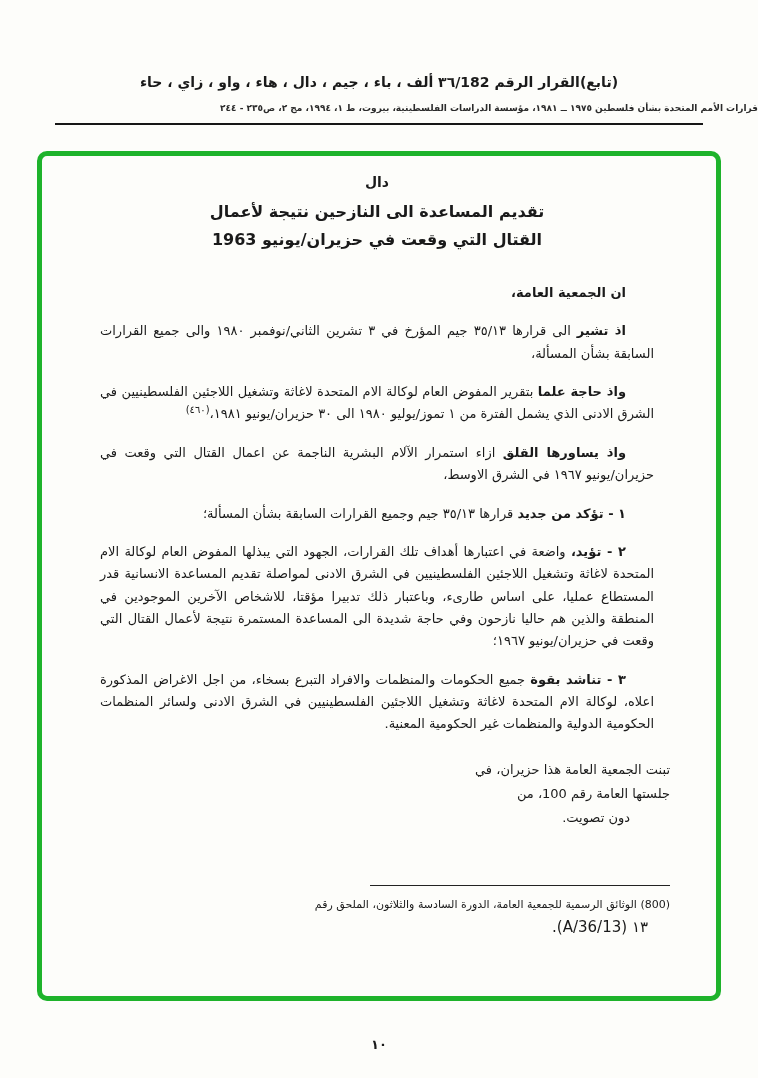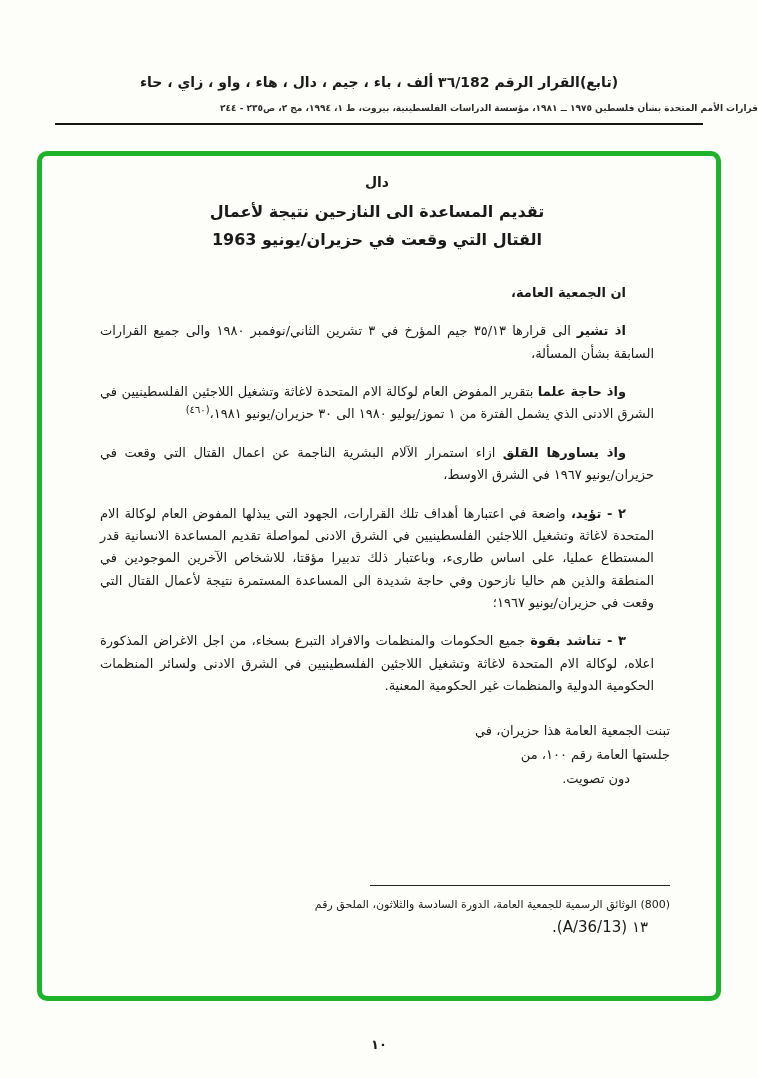--- a/index.html
+++ b/index.html
@@ -73,29 +73,30 @@
 
     <div class="body-text">
       <p class="para"><span class="lead">ان الجمعية العامة،</span><span></span></p>
 
       <p class="para"><span class="lead">اذ تشير</span><span> الى قرارها ٣٥/١٣ جيم المؤرخ في ٣ تشرين الثاني/نوفمبر ١٩٨٠ والى جميع القرارات السابقة بشأن المسألة،</span></p>
 
       <p class="para"><span class="lead">واذ حاجة علما</span><span> بتقرير المفوض العام لوكالة الام المتحدة لاغاثة وتشغيل اللاجئين الفلسطينيين في الشرق الادنى الذي يشمل الفترة من ١ تموز/يوليو ١٩٨٠ الى ٣٠ حزيران/يونيو ١٩٨١،</span><sup>(٤٦٠)</sup></p>
 
       <p class="para"><span class="lead">واذ يساورها القلق</span><span> ازاء استمرار الآلام البشرية الناجمة عن اعمال القتال التي وقعت في حزيران/يونيو ١٩٦٧ في الشرق الاوسط،</span></p>
 
+      <p class="para"><span class="lead">١ - تؤكد من جديد</span><span> قرارها ٣٥/١٣ جيم وجميع القرارات السابقة بشأن المسألة؛</span></p>
 
       <p class="para"><span class="lead">٢ - تؤيد،</span><span> واضعة في اعتبارها أهداف تلك القرارات، الجهود التي يبذلها المفوض العام لوكالة الام المتحدة لاغاثة وتشغيل اللاجئين الفلسطينيين في الشرق الادنى لمواصلة تقديم المساعدة الانسانية قدر المستطاع عمليا، على اساس طارىء، وباعتبار ذلك تدبيرا مؤقتا، للاشخاص الآخرين الموجودين في المنطقة والذين هم حاليا نازحون وفي حاجة شديدة الى المساعدة المستمرة نتيجة لأعمال القتال التي وقعت في حزيران/يونيو ١٩٦٧؛</span></p>
 
       <p class="para"><span class="lead">٣ - تناشد بقوة</span><span> جميع الحكومات والمنظمات والافراد التبرع بسخاء، من اجل الاغراض المذكورة اعلاه، لوكالة الام المتحدة لاغاثة وتشغيل اللاجئين الفلسطينيين في الشرق الادنى ولسائر المنظمات الحكومية الدولية والمنظمات غير الحكومية المعنية.</span></p>
     </div>
 
     <div class="closing">
       <div>تبنت الجمعية العامة هذا حزيران، في</div>
-      <div>جلستها العامة رقم ١٠٠، من</div>
+      <div>جلستها العامة رقم 100، من</div>
       <div class="adoption-indent">دون تصويت.</div>
     </div>
 
     <div class="spacer"></div>
 
     <div class="footnote-block">
       <div class="footnote-sep"></div>
       <p class="footnote">(800) الوثائق الرسمية للجمعية العامة، الدورة السادسة والثلاثون، الملحق رقم</p>
       <p class="footnote-line2">١٣ (A/36/13).</p>
     </div>

